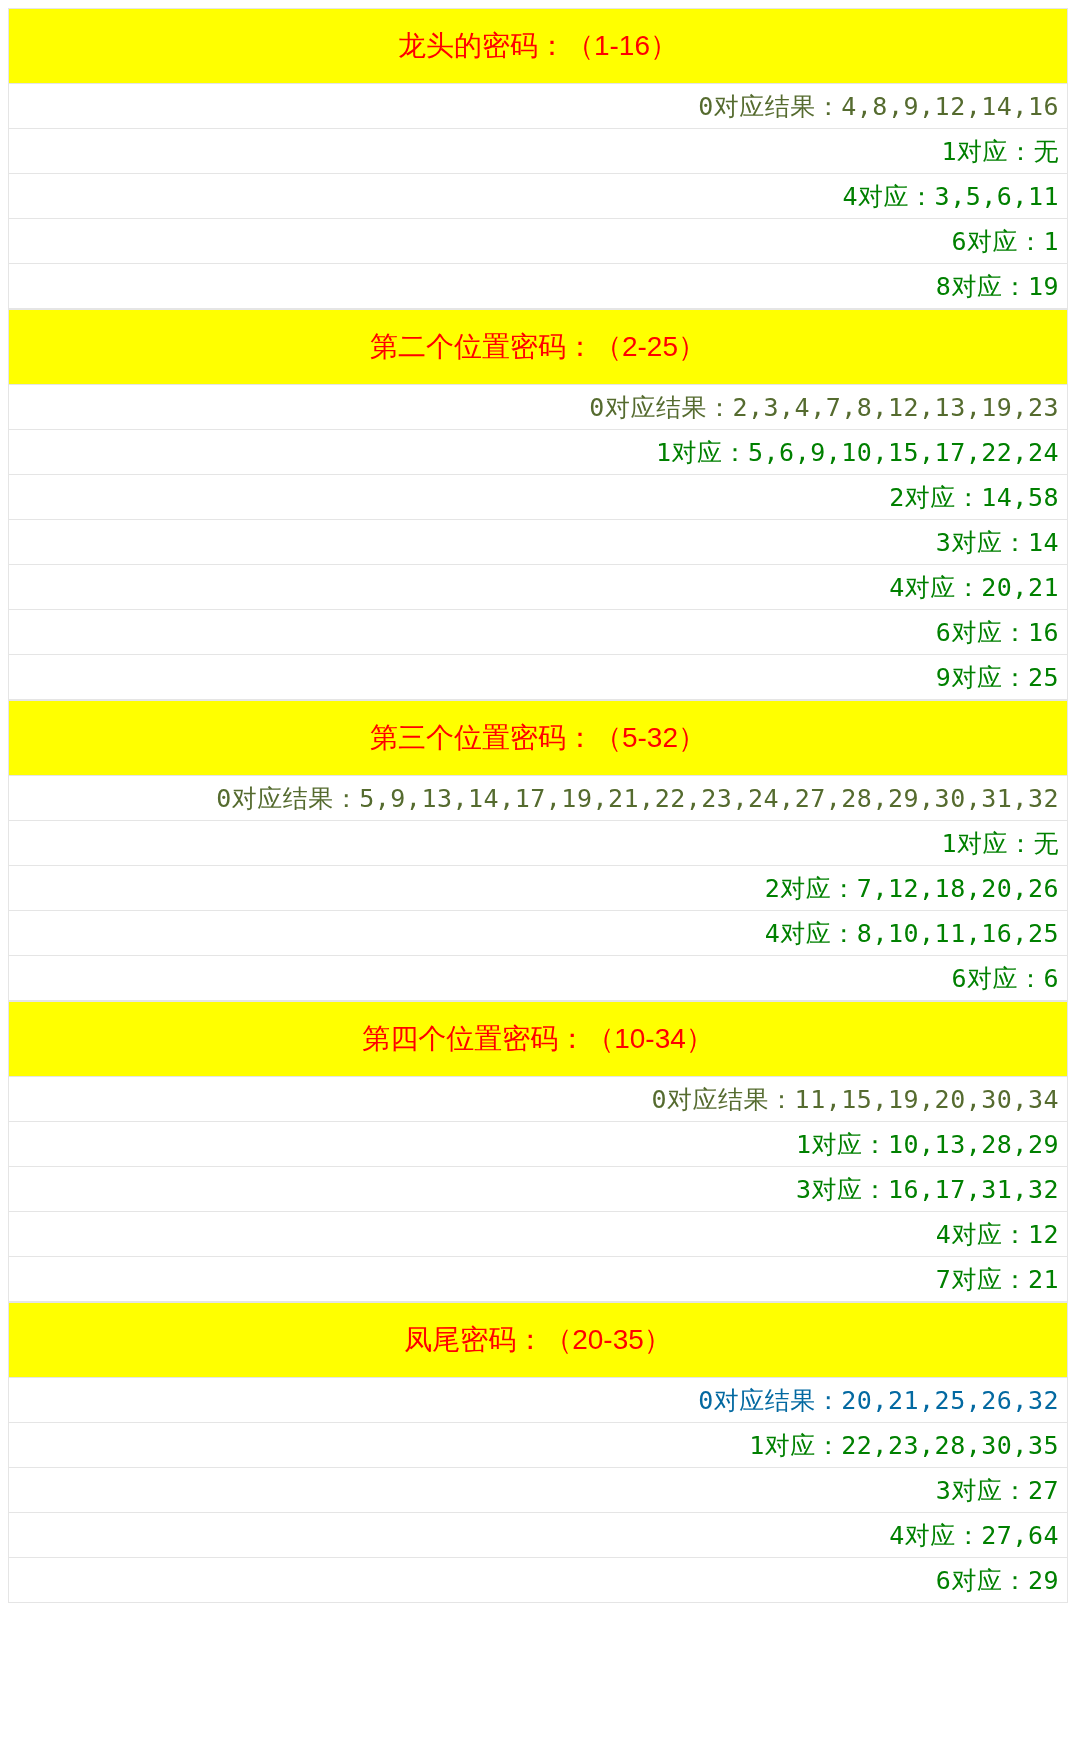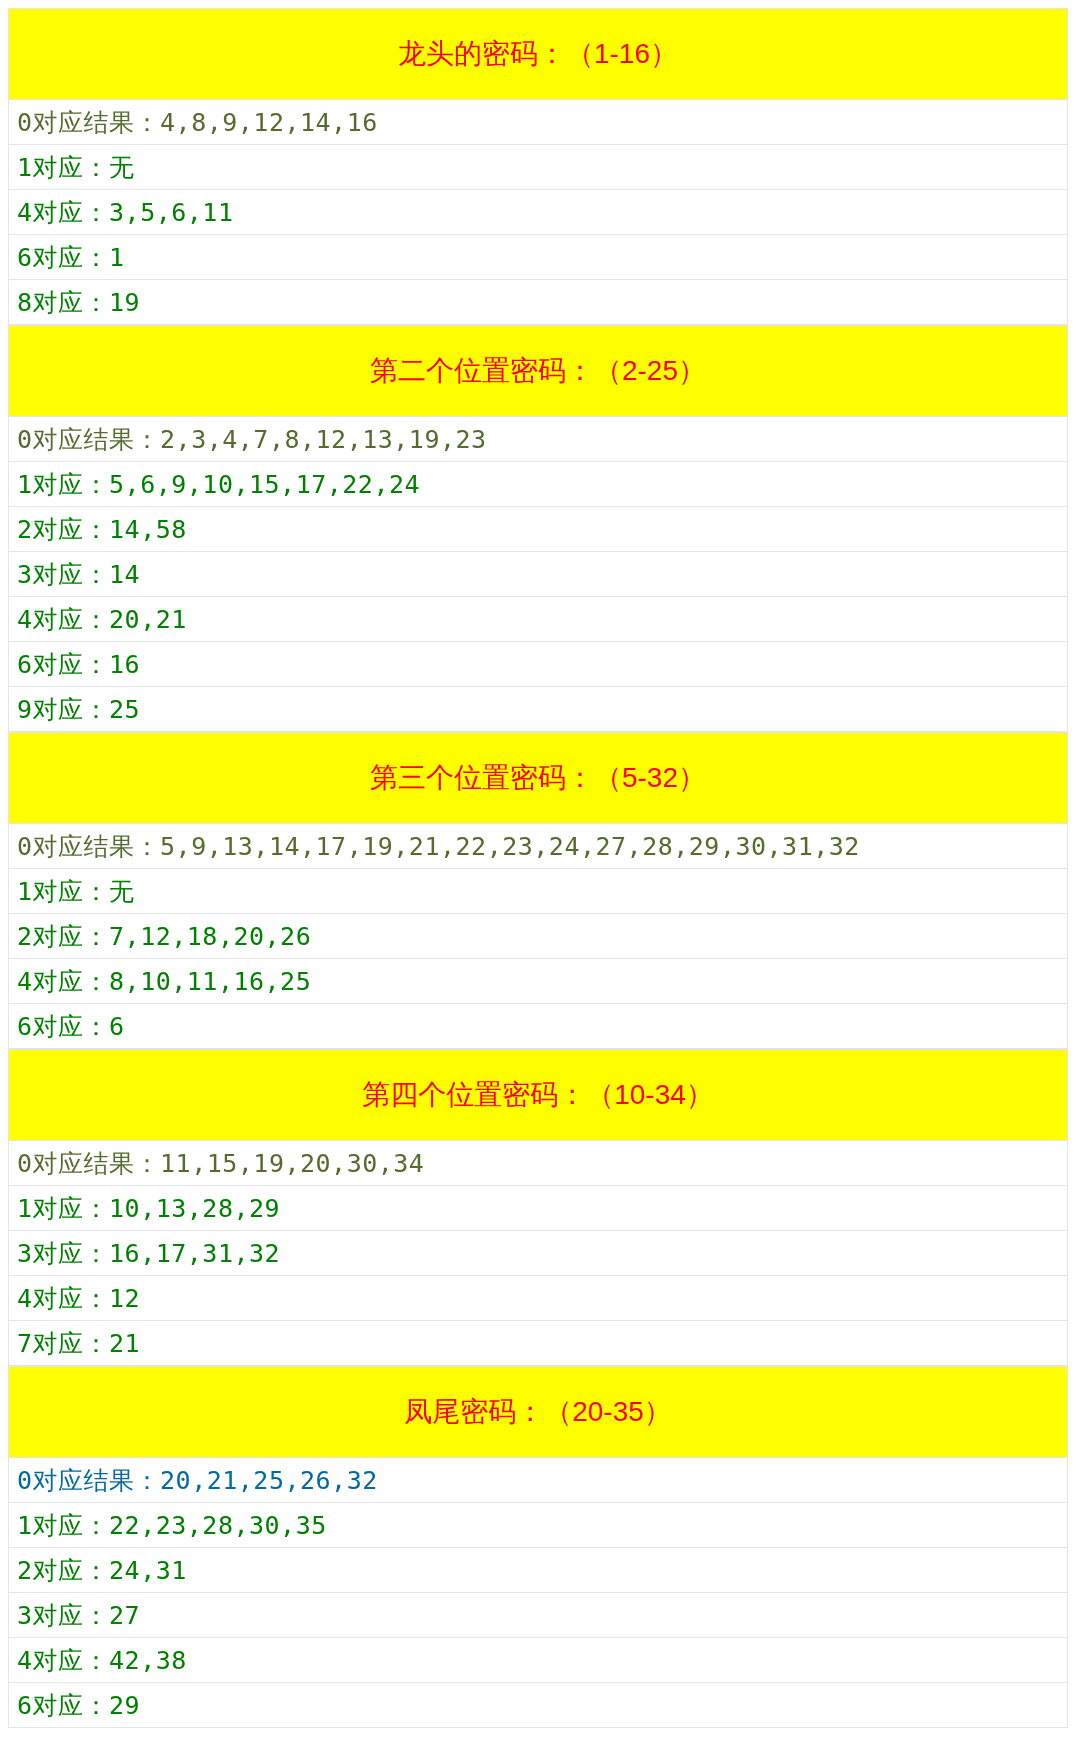--- a/index.html
+++ b/index.html
@@ -9,32 +9,33 @@
       width: 1076px;
       padding: 8px;
     }
     .section { width: 100%; }
     .header {
       background: #ffff00;
       color: #ff0000;
       text-align: center;
       font-size: 28px;
       font-weight: normal;
-      padding: 26px 0;
+      padding: 18px 0;
       border: 1px solid #e5e5e5;
     }
     .row {
       background: #ffffff;
       color: #008000;
       font-size: 25px;
       padding: 6px 8px 5px 8px;
       border: 1px solid #e5e5e5;
       border-top: none;
       font-family: "Microsoft YaHei", "SimSun", monospace;
       letter-spacing: 0.5px;
+      text-align: right;
     }
     .row.first-row { color: #556b2f; }
     .section:nth-of-type(5) .row.first-row { color: #0369a1; }
   </style>
 </head>
 <body>
 
 <div class="section">
   <div class="header">龙头的密码：（1-16）</div>
   <div class="row first-row">0对应结果：4,8,9,12,14,16</div>
@@ -70,17 +71,16 @@
   <div class="row">1对应：10,13,28,29</div>
   <div class="row">3对应：16,17,31,32</div>
   <div class="row">4对应：12</div>
   <div class="row">7对应：21</div>
 </div>
 
 <div class="section">
   <div class="header">凤尾密码：（20-35）</div>
   <div class="row first-row">0对应结果：20,21,25,26,32</div>
   <div class="row">1对应：22,23,28,30,35</div>
-  <div class="row">2对应：24,31</div>
   <div class="row">3对应：27</div>
-  <div class="row">4对应：42,38</div>
+  <div class="row">4对应：27,64</div>
   <div class="row">6对应：29</div>
 </div>
 
 </body></html>

